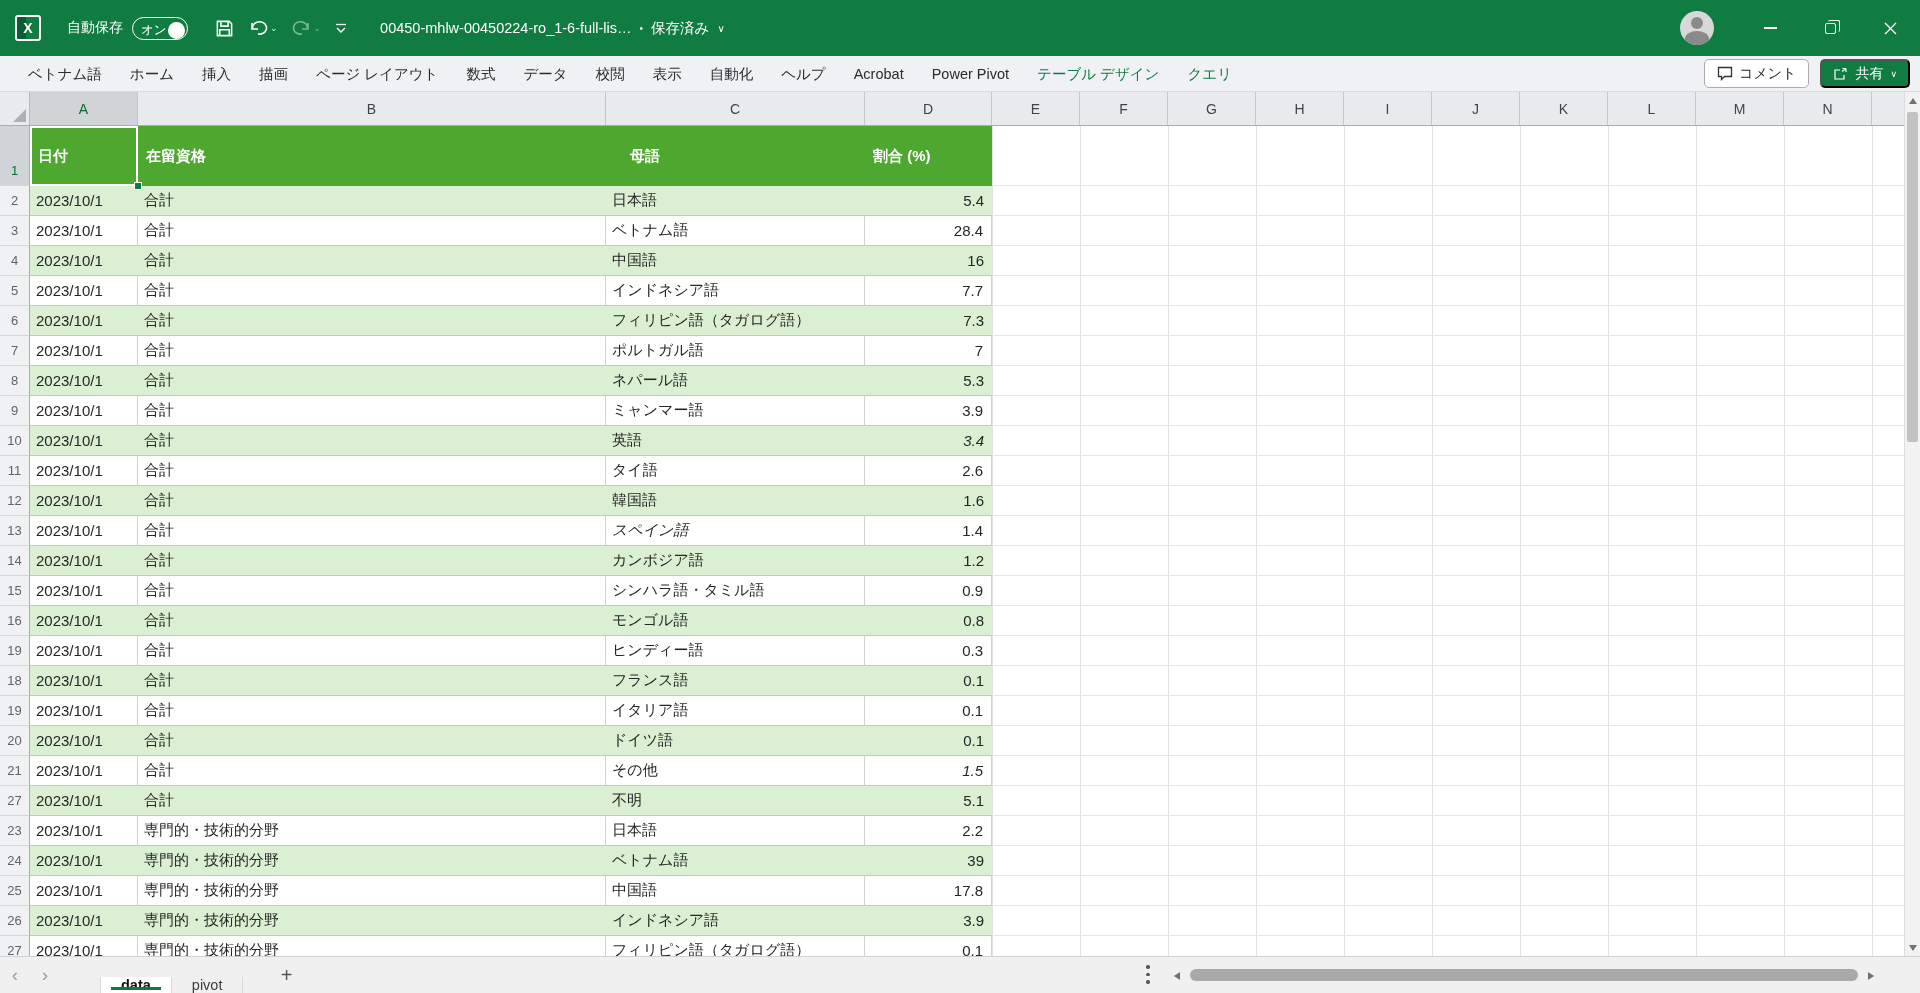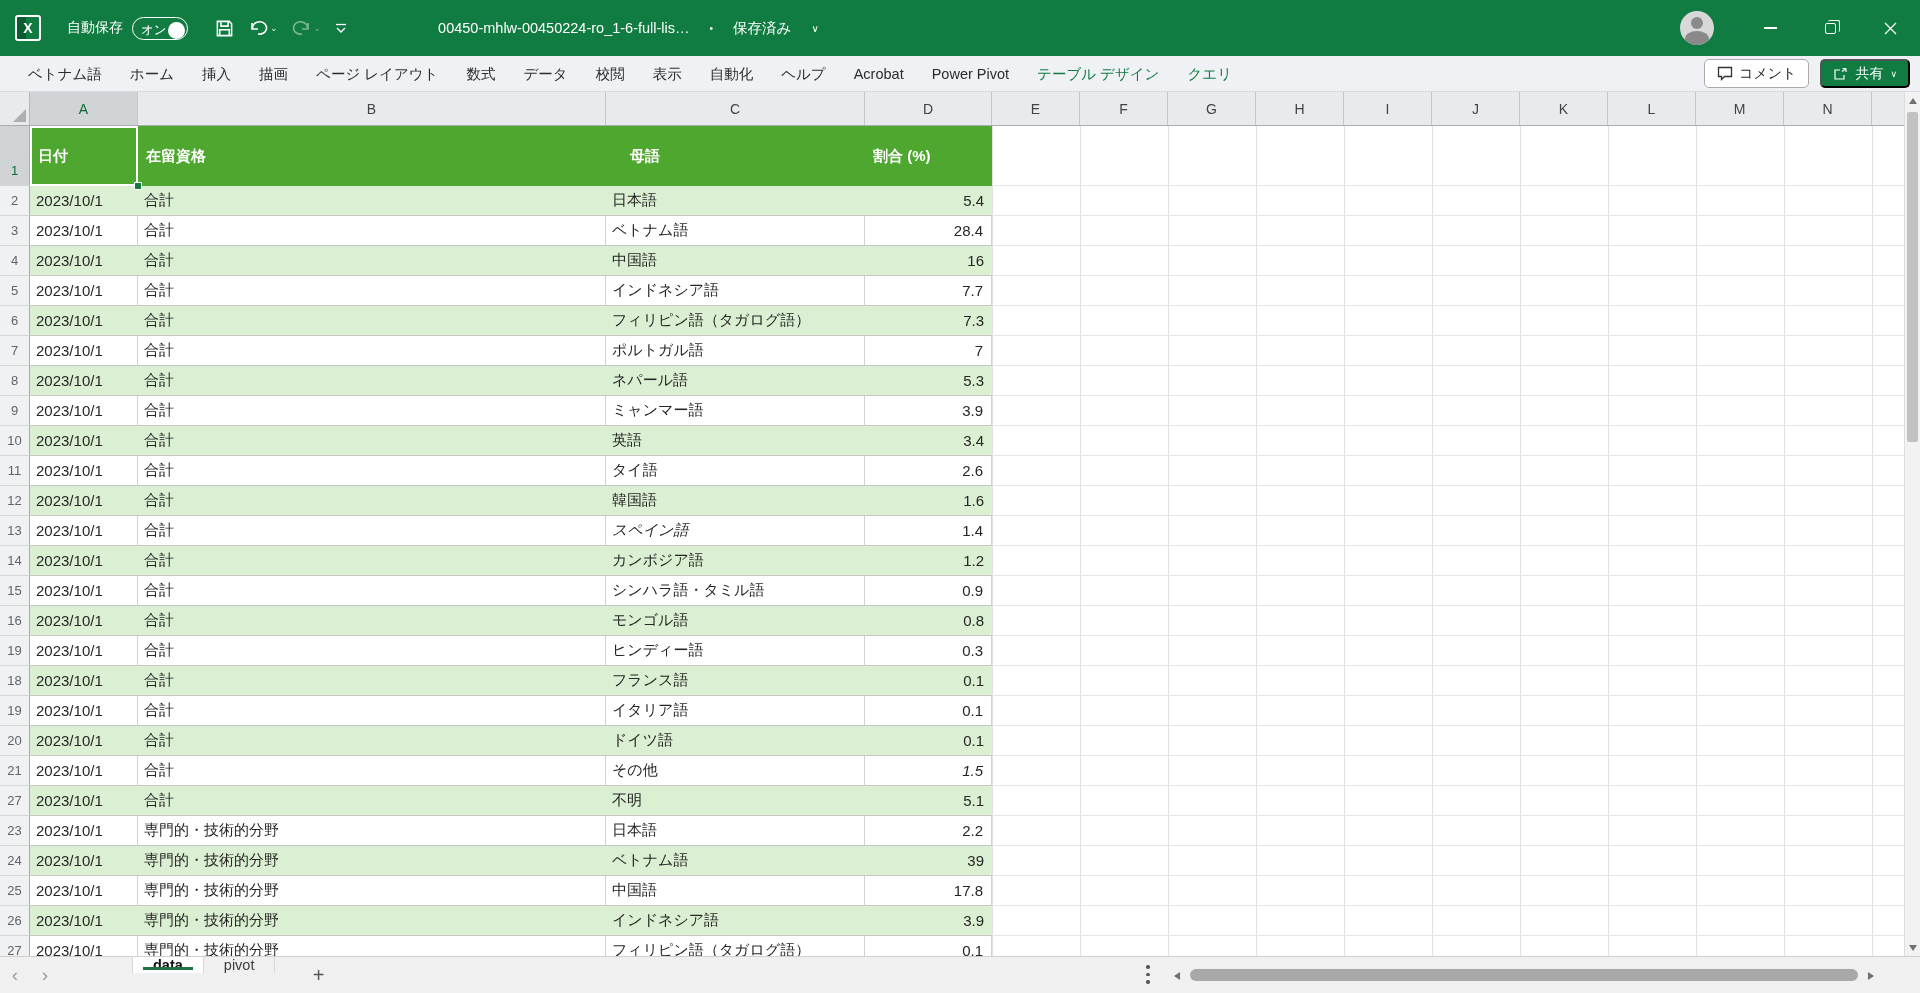--- a/index.html
+++ b/index.html
@@ -17,21 +17,21 @@
   .autosave { display:flex; align-items:center; gap:9px; margin-left:26px; }
   .toggle { width:56px; height:23px; border:1.5px solid #fff; border-radius:12px;
     display:flex; align-items:flex-end; position:relative; }
   .toggle .on-label { font-size:12.5px; margin-left:8px; }
   .toggle .knob { position:absolute; right:2px; width:17px; height:17px; border-radius:50%; background:#fff; }
   .qat { display:flex; align-items:center; gap:4px; margin-left:22px; }
   .qat-btn { display:flex; align-items:center; padding:4px 5px; border-radius:4px; }
   .qat svg { display:block; }
   .chev-sm { font-size:9px; margin-left:2px; opacity:.9; }
   .dim { opacity:.45; }
-  .doc-title { display:flex; align-items:center; gap:20px; margin-left:86px; font-size:14.5px; white-space:nowrap; }
+  .doc-title { display:flex; align-items:center; gap:8px; margin-left:28px; font-size:14.5px; white-space:nowrap; }
   .searchbox { position:absolute; left:822px; top:9px; width:464px; height:32px;
     background:#C3DACD; border:1px solid #9fbfae; border-radius:4px;
     display:flex; align-items:center; color:#1F3D2B; font-size:14px; }
   .searchbox .mag { margin:0 10px 0 14px; }
   .tb-right { position:absolute; right:0; top:0; height:56px; display:flex; align-items:center; }
   .avatar { width:34px; height:34px; border-radius:50%; background:#D8D8D8; position:relative; overflow:hidden; margin-right:26px; }
   .avatar::before { content:""; position:absolute; left:11px; top:6px; width:12px; height:12px; border-radius:50%; background:#8a8a8a; }
   .avatar::after { content:""; position:absolute; left:5px; top:20px; width:24px; height:16px; border-radius:50% 50% 0 0; background:#8a8a8a; }
   .winbtn { width:60px; height:56px; display:flex; align-items:center; justify-content:center; }
   .winbtn.min::before { content:""; width:13px; height:1.5px; background:#fff; }
@@ -91,21 +91,21 @@
     background:#F2F2F2; border-left:1px solid #DCDCDC; }
   .varrow { position:absolute; left:0; width:16px; height:17px; display:flex; align-items:center; justify-content:center; }
   .tri-up { border-left:4.5px solid transparent; border-right:4.5px solid transparent; border-bottom:6px solid #707070; }
   .tri-down { border-left:4.5px solid transparent; border-right:4.5px solid transparent; border-top:6px solid #707070; }
   #vthumb { position:absolute; left:2px; top:20px; width:11px; height:330px; background:#C2C2C2; border-radius:2px; }
 
   
   #sheetbar { position:absolute; left:0; top:956px; width:1920px; height:37px;
     background:#F0F0F0; border-top:1px solid #D0D0D0; display:flex; align-items:center; }
   .nav-arrow { color:#9a9a9a; font-size:19px; width:30px; text-align:center; }
-  #sheettabs { display:flex; align-items:flex-start; height:100%; margin-left:72px; }
+  #sheettabs { display:flex; align-items:flex-end; height:100%; margin-left:40px; }
   .stab { display:flex; align-items:center; padding:0 20px; font-size:14.5px; color:#3c3c3c;
     border-right:1px solid #D9D9D9; position:relative; }
   .stab.active { background:#fff; font-weight:bold; color:#111; border-left:1px solid #D9D9D9; }
   .stab.active::after { content:""; position:absolute; left:10px; right:10px; bottom:3px; height:3px; background:#1E7145; }
   .addsheet { font-size:20px; color:#555; margin-left:28px; width:30px; text-align:center; }
   .vdots { position:absolute; left:1146px; top:8px; width:4px; }
   .vdots i { display:block; width:3.5px; height:3.5px; border-radius:50%; background:#555; margin-bottom:4px; }
   #hscroll { position:absolute; left:1168px; top:956px; width:736px; height:37px; display:flex; align-items:center; }
   .harrow { width:18px; text-align:center; }
   .tri-left { display:inline-block; border-top:4.5px solid transparent; border-bottom:4.5px solid transparent; border-right:6px solid #707070; }
@@ -310,21 +310,21 @@
         <div class="dcell" style="width: 468px;">合計</div>
         <div class="dcell" style="width: 259px;">ミャンマー語</div>
         <div class="dcell num" style="width: 127px;">3.9</div>
         <div class="fill"></div>
       </div>
       <div class="xrow drow band">
         <div class="gut">10</div>
         <div class="dcell" style="width: 108px;">2023/10/1</div>
         <div class="dcell" style="width: 468px;">合計</div>
         <div class="dcell" style="width: 259px;">英語</div>
-        <div class="dcell num" style="width: 127px;">3.4</div>
+        <div class="dcell num" style="width: 127px; font-style: italic;">3.4</div>
         <div class="fill"></div>
       </div>
       <div class="xrow drow plain">
         <div class="gut">11</div>
         <div class="dcell" style="width: 108px;">2023/10/1</div>
         <div class="dcell" style="width: 468px;">合計</div>
         <div class="dcell" style="width: 259px;">タイ語</div>
         <div class="dcell num" style="width: 127px;">2.6</div>
         <div class="fill"></div>
       </div>

